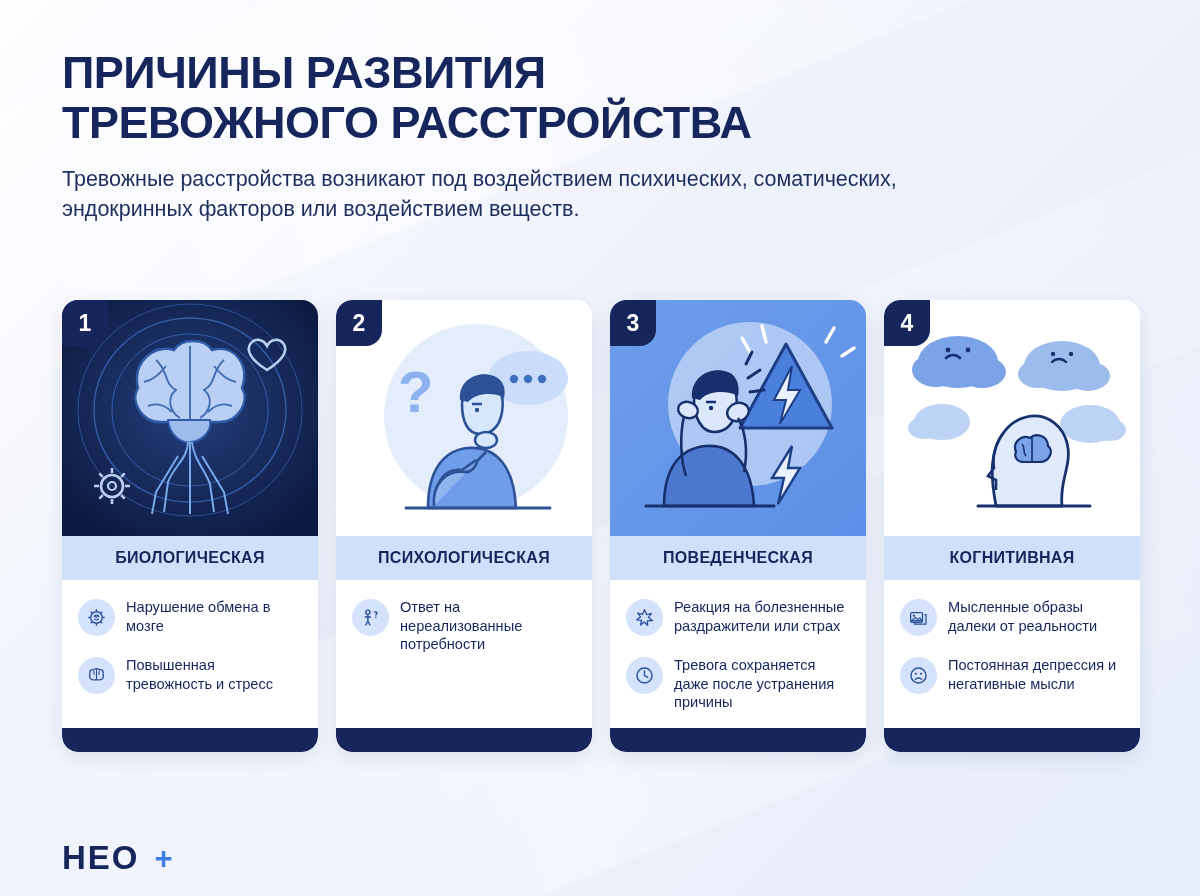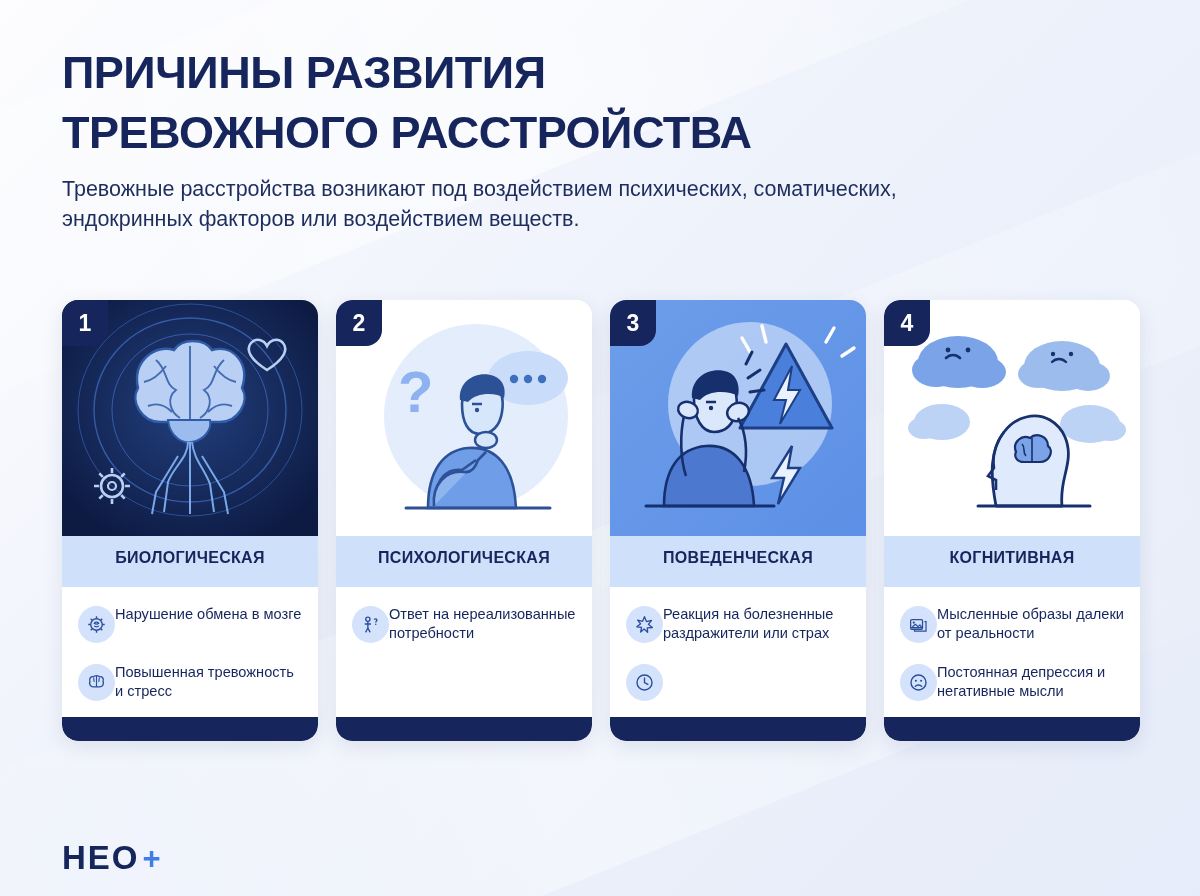--- a/index.html
+++ b/index.html
@@ -29,21 +29,21 @@
 
   .header { position: absolute; top: 48px; left: 62px; right: 60px; }
   .title {
     font-size: 45px;
     line-height: 1.10;
     font-weight: 800;
     letter-spacing: -0.5px;
     color: #16265c;
     text-transform: uppercase;
   }
-  .title .l2 { display: block; margin-top: 10px; }
+  .title .l2 { display: block; }
   .subtitle {
     margin-top: 18px;
     font-size: 21.5px;
     line-height: 1.38;
     color: #1d2d5e;
     max-width: 960px;
     font-weight: 400;
   }
 
   .cards {
@@ -88,32 +88,33 @@
     z-index: 4;
   }
   .cat-band {
     background: #cfe0fb;
     color: #16265c;
     text-align: center;
     font-size: 16px;
     font-weight: 800;
     letter-spacing: .3px;
     text-transform: uppercase;
-    padding: 13px 6px 20px;
+    padding: 13px 6px 13px;
   }
   .points {
     padding: 18px 16px 40px 16px;
     display: flex;
     flex-direction: column;
     gap: 20px;
     flex: 1;
   }
   .point {
     display: flex;
     align-items: flex-start;
+    gap: 11px;
   }
   .point-icon {
     flex: 0 0 auto;
     width: 37px; height: 37px;
     border-radius: 50%;
     background: #d4e3fb;
     display: flex; align-items: center; justify-content: center;
     margin-top: 1px;
   }
   .point-icon svg { width: 21px; height: 21px; display: block; }
@@ -121,21 +122,21 @@
     font-size: 14.6px;
     line-height: 1.27;
     color: #16265c;
     font-weight: 500;
   }
   .logo {
     position: absolute;
     left: 62px; bottom: 22px;
     display: flex;
     align-items: flex-end;
-    gap: 2px;
+    gap: 14px;
   }
   .logo-text {
     font-size: 33px;
     font-weight: 800;
     color: #16265c;
     letter-spacing: 2px;
     line-height: 1;
   }
   .logo-plus {
     font-size: 31px;
@@ -377,20 +378,21 @@
           </span>
           <span class="point-text">Реакция на болезненные раздражители или страх</span>
         </div>
         <div class="point">
           <span class="point-icon">
             <svg viewBox="0 0 24 24" aria-hidden="true">
               <circle cx="12" cy="12" r="8.6" fill="none" stroke="#2a4f9c" stroke-width="1.6"></circle>
               <path d="M12,6.8 L12,12 L15.8,14.2" fill="none" stroke="#2a4f9c" stroke-width="1.6" stroke-linecap="round"></path>
             </svg>
           </span>
+          <span class="point-text">Тревога сохраняется даже после устранения причины</span>
         </div>
       </div>
       <div class="card-foot-bar" style="background:#16265c"></div>
     </div>
 
     <div class="card">
       <div class="illus" style="background:#ffffff">
         <svg viewBox="0 0 256 236" preserveAspectRatio="xMidYMid slice" aria-hidden="true">
           <rect x="0" y="0" width="256" height="236" fill="#ffffff"></rect>
 

